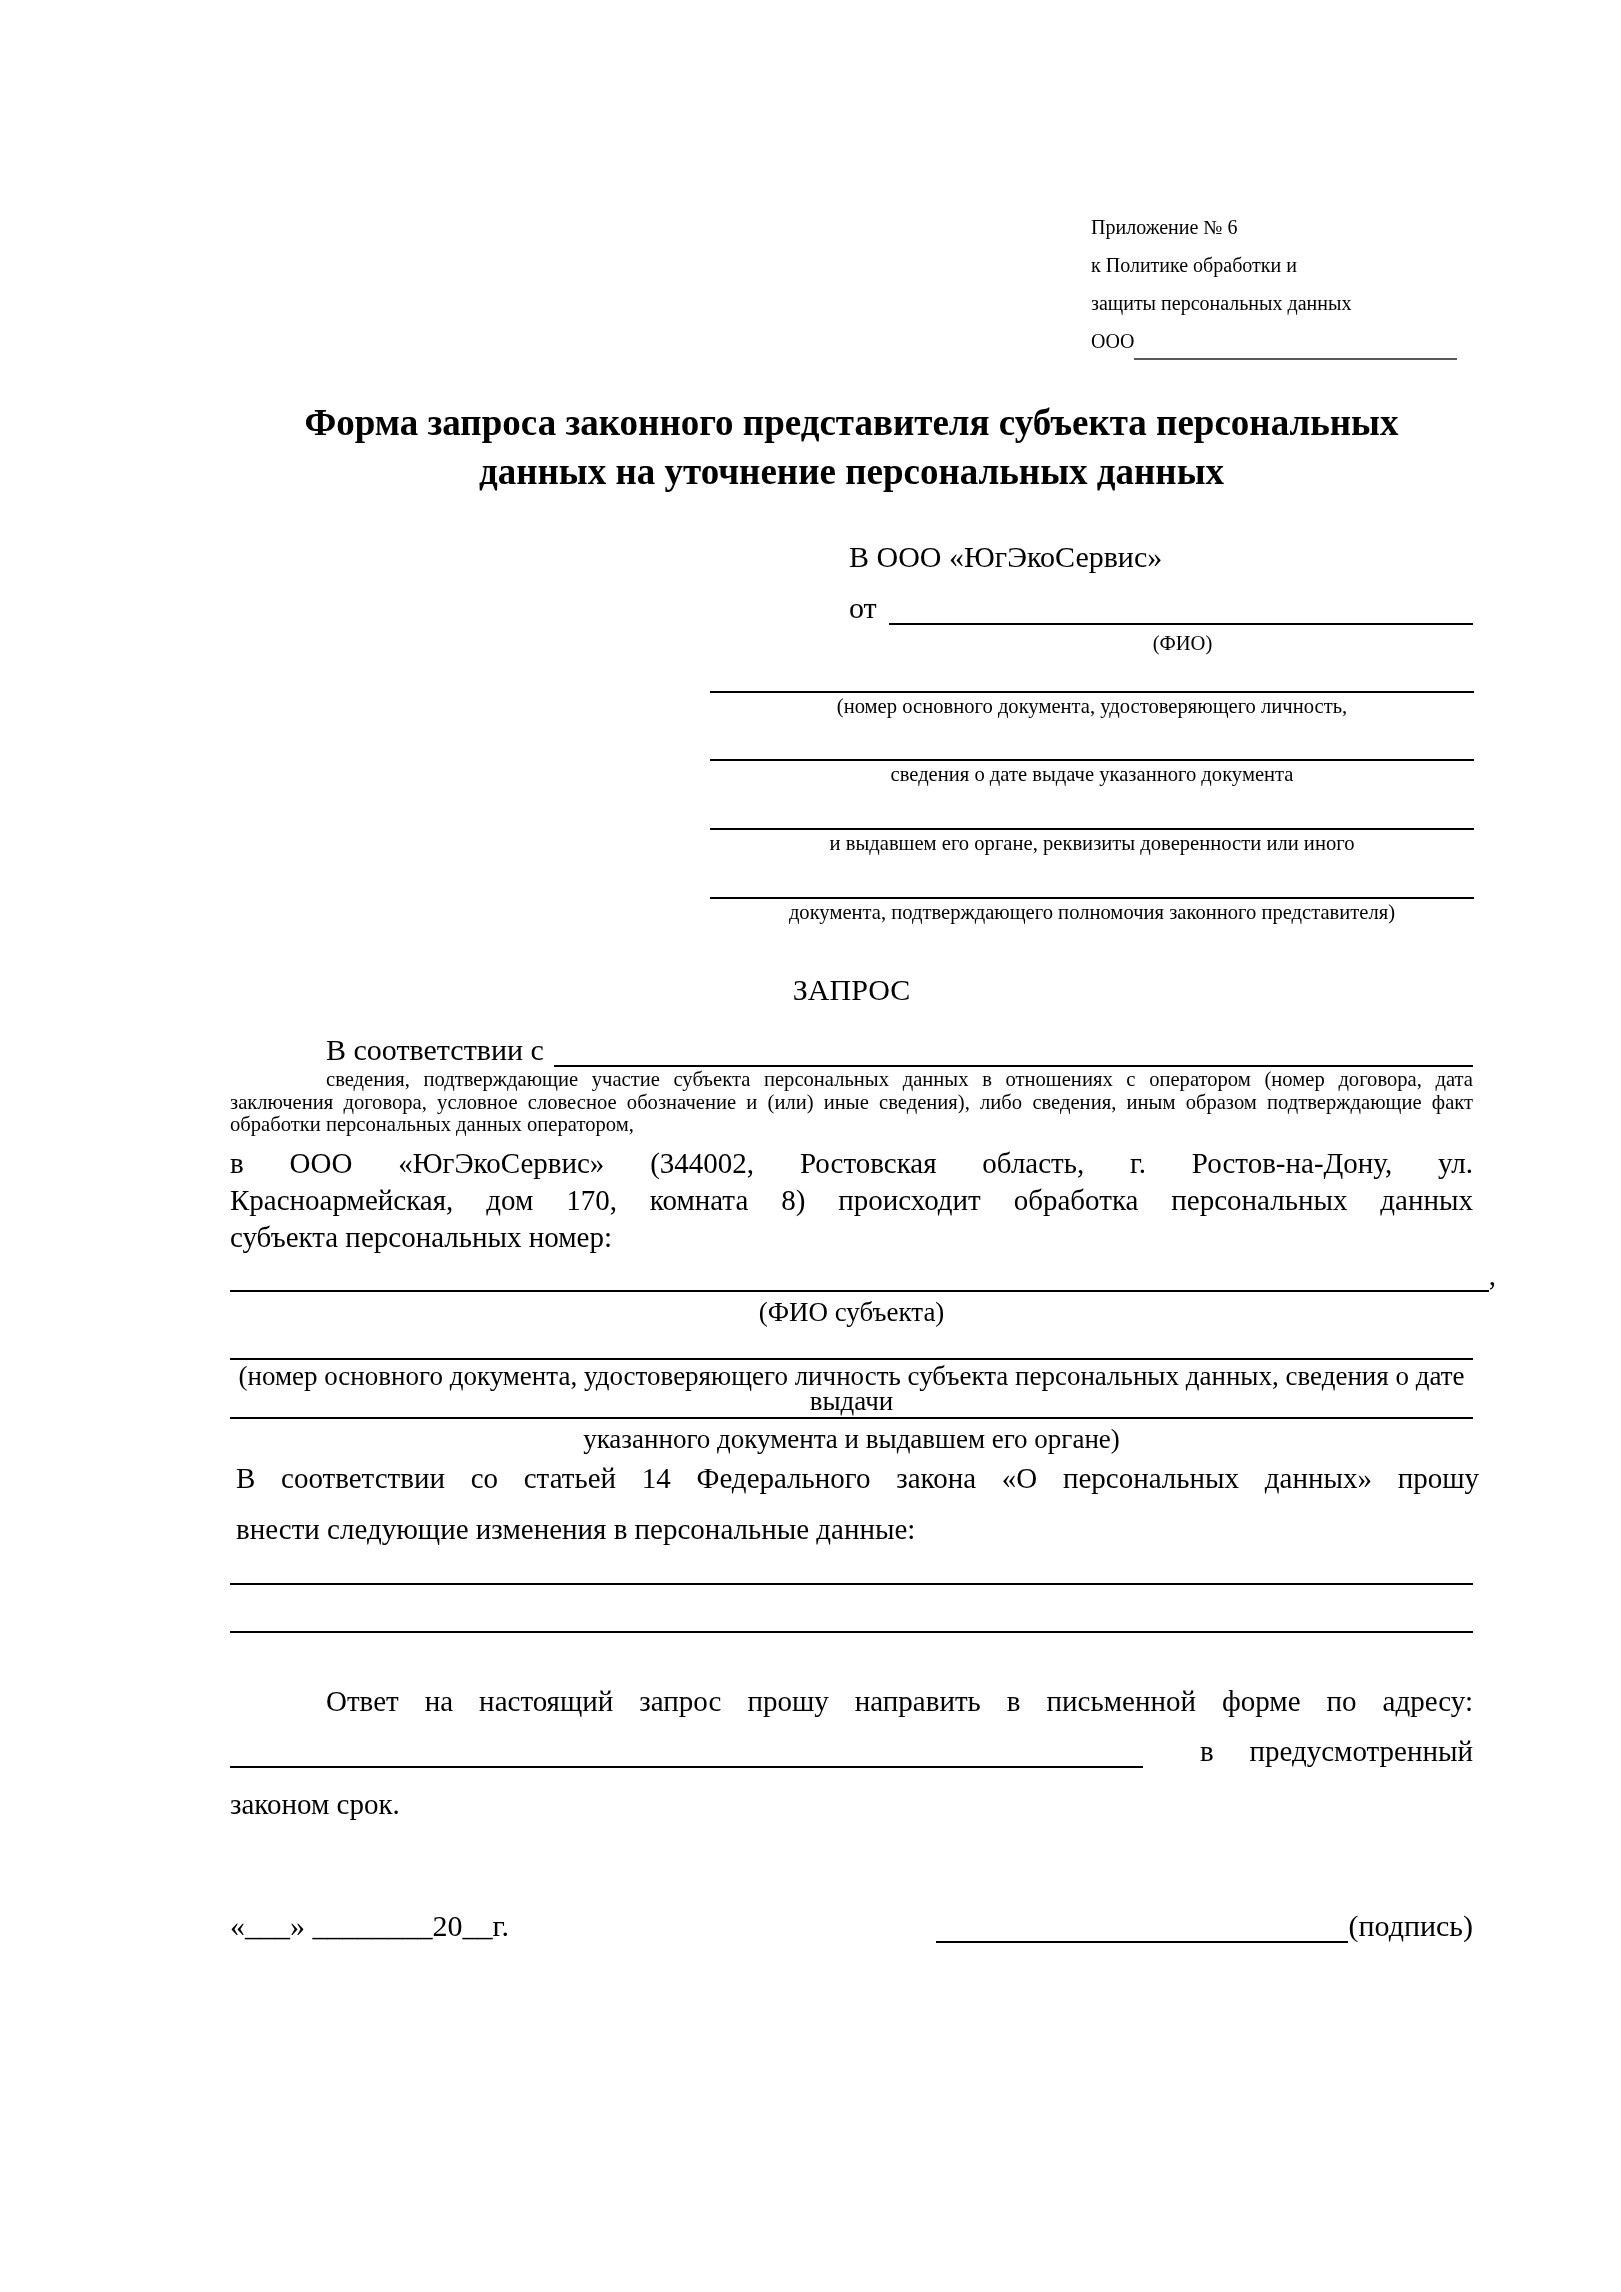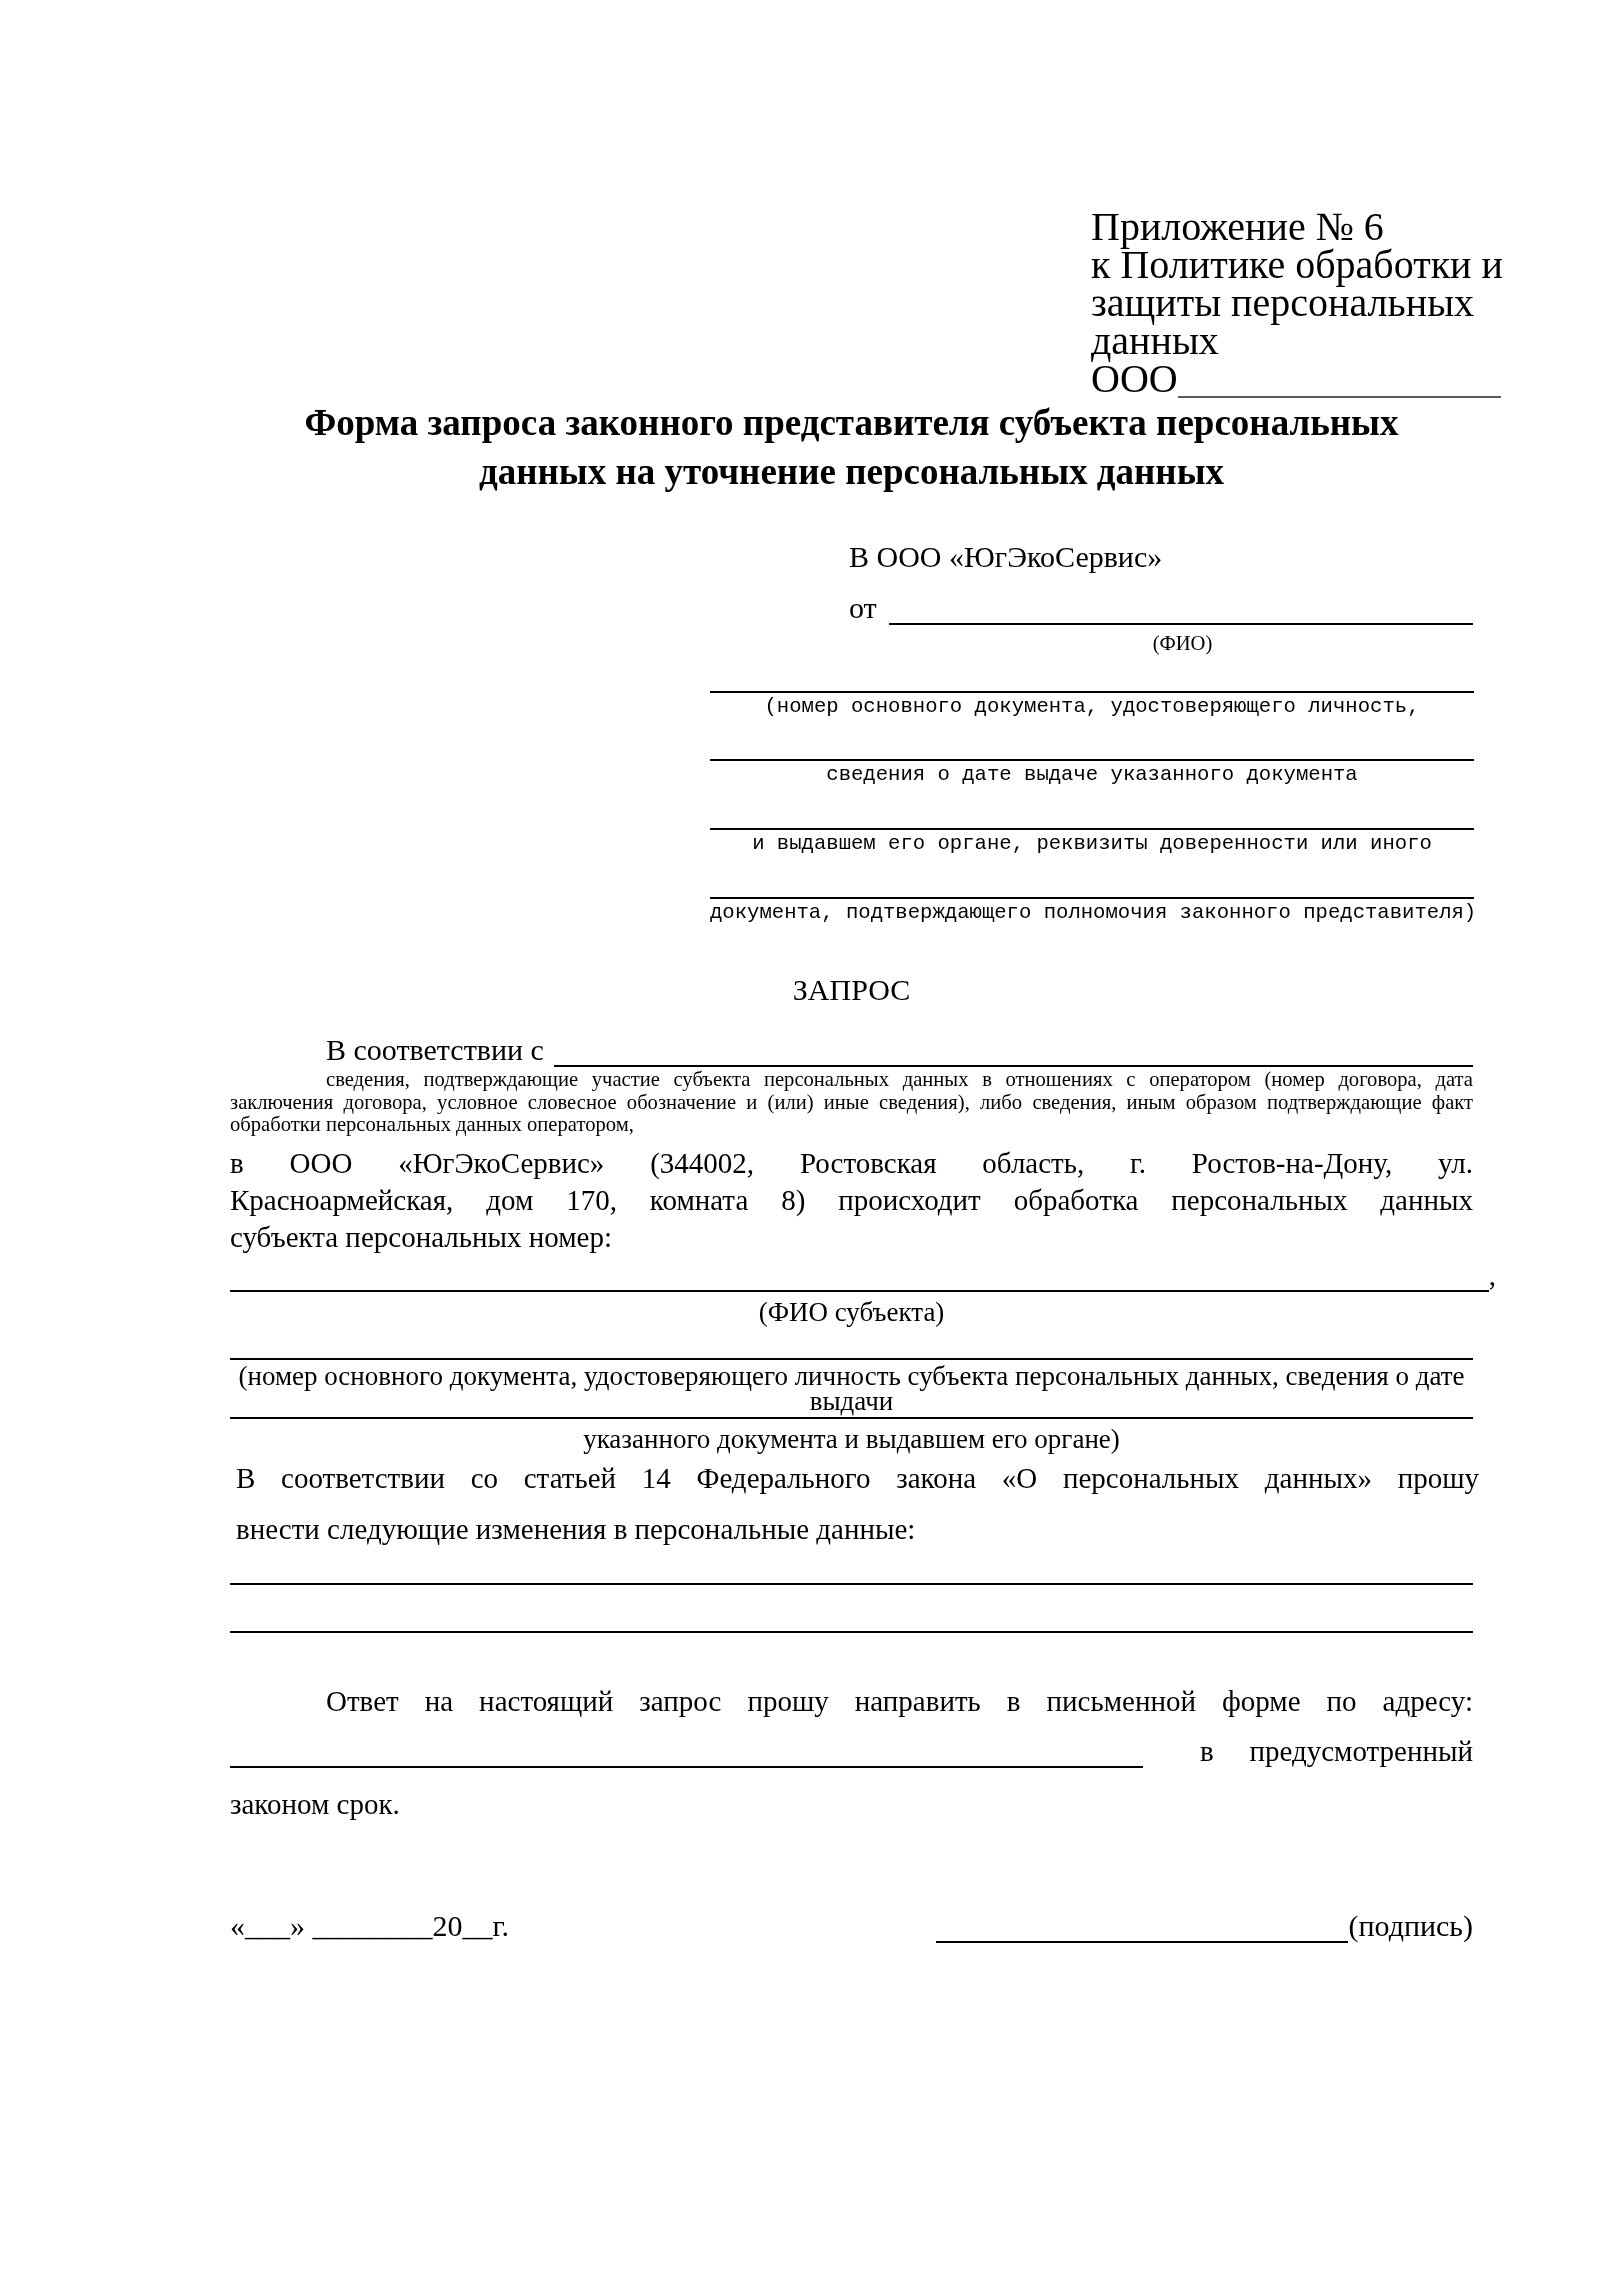--- a/index.html
+++ b/index.html
@@ -8,38 +8,38 @@
     width: 1621px;
     height: 2293px;
     background: #ffffff;
     color: #000000;
     font-family: "Liberation Serif", "DejaVu Serif", serif;
     overflow: hidden;
   }
   .abs { position: absolute; }
 
   
-  .header-note { left: 1091px; top: 208px; width: 421px; font-size: 40px; line-height: 38px; }
+  .header-note { left: 1091px; top: 208px; width: 421px; font-size: 20px; line-height: 38px; }
   .ooo-row { display: flex; align-items: flex-end; }
   .ooo-blank { display: inline-block; width: 323px; height: 29px; border-bottom: 2px solid #5a5a5a; }
 
   
   .form-title { left: 230px; top: 375px; width: 1243px; text-align: center;
                 font-weight: bold; font-size: 37px; line-height: 49px; margin-top: 23px; }
 
   
   .addressee { left: 849px; top: 537px; width: 624px; font-size: 30px; }
   .addressee-to { line-height: 39px; white-space: nowrap; }
   .from-row { display: flex; align-items: flex-end; margin-top: 14px; }
   .from-label { white-space: nowrap; padding-right: 11.8px; }
   .fill { flex: 1 1 auto; border-bottom: 2px solid #000; height: 33px; }
   .fio-caption { font-size: 20.6px; line-height: 24.5px; text-align: center; padding-left: 43px; margin-top: 5.9px; }
 
   
-  .captioned-blanks { left: 710px; top: 675px; width: 764px; font-family: Liberation Mono, monospace; }
+  .captioned-blanks { left: 710px; top: 675px; width: 764px; }
   .cb-unit { margin-bottom: 25.5px; }
   .blank-line { height: 15.7px; border-bottom: 2px solid #000; }
   .cb-caption { font-size: 20.6px; line-height: 23.5px; text-align: center; white-space: nowrap; margin-top: 2px; }
 
   
   .request-heading { left: 230px; top: 973px; width: 1243px; text-align: center; font-size: 30px; }
 
   
   .accordance-row { left: 230px; top: 1032px; width: 1243px; display: flex; align-items: flex-end; font-size: 30px; }
   .accordance-lead { white-space: nowrap; padding-left: 96px; padding-right: 9.8px; }

